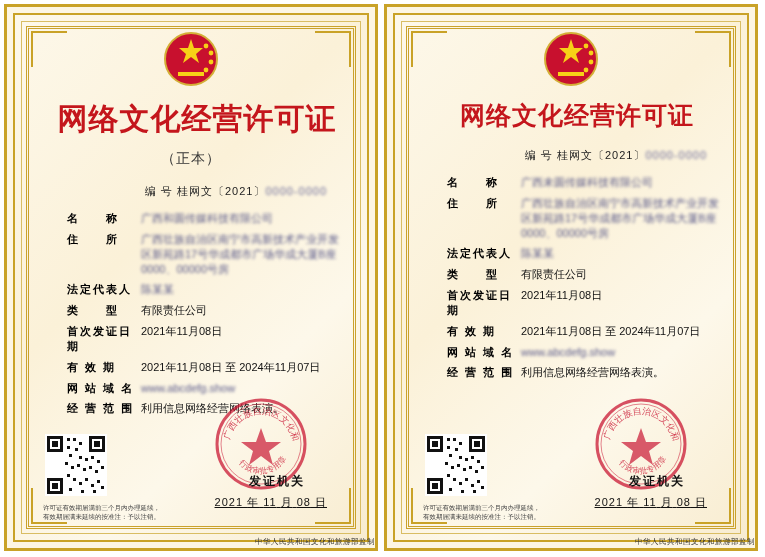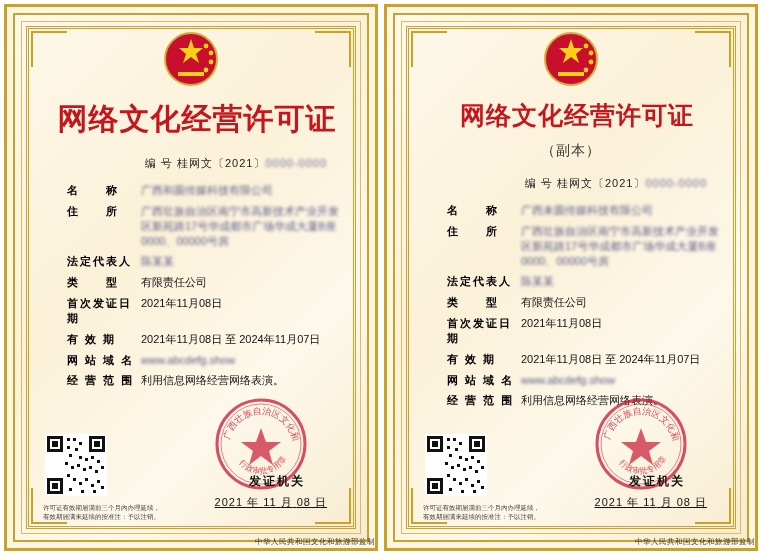--- a/index.html
+++ b/index.html
@@ -98,20 +98,21 @@
         <circle cx="33" cy="30" r="26" fill="#c8102e" stroke="#d4af37" stroke-width="2"></circle>
         <polygon points="33,10 36,19 45,19 38,25 41,34 33,28 25,34 28,25 21,19 30,19" fill="#f7d117"></polygon>
         <circle cx="48" cy="17" r="2.4" fill="#f7d117"></circle>
         <circle cx="53" cy="24" r="2.4" fill="#f7d117"></circle>
         <circle cx="53" cy="33" r="2.4" fill="#f7d117"></circle>
         <circle cx="48" cy="41" r="2.4" fill="#f7d117"></circle>
         <rect x="20" y="43" width="26" height="4" fill="#f7d117"></rect>
       </svg>
 
       <div class="title main">网络文化经营许可证</div>
+      <div class="title sub">（正本）</div>
 
       <div class="code-line">
         <span>编 号</span>
         <span>桂网文〔2021〕</span><span class="blur">0000-0000</span>
       </div>
 
       <div class="fields">
         <div class="row">
           <div class="lbl">名　　称</div>
           <div class="val smallblur">广西和圆传媒科技有限公司</div>
@@ -232,21 +233,20 @@
         <circle cx="33" cy="30" r="26" fill="#c8102e" stroke="#d4af37" stroke-width="2"></circle>
         <polygon points="33,10 36,19 45,19 38,25 41,34 33,28 25,34 28,25 21,19 30,19" fill="#f7d117"></polygon>
         <circle cx="48" cy="17" r="2.4" fill="#f7d117"></circle>
         <circle cx="53" cy="24" r="2.4" fill="#f7d117"></circle>
         <circle cx="53" cy="33" r="2.4" fill="#f7d117"></circle>
         <circle cx="48" cy="41" r="2.4" fill="#f7d117"></circle>
         <rect x="20" y="43" width="26" height="4" fill="#f7d117"></rect>
       </svg>
 
       <div class="title main">网络文化经营许可证</div>
-      <div class="title sub">（副本）</div>
 
       <div class="code-line">
         <span>编 号</span>
         <span>桂网文〔2021〕</span><span class="blur">0000-0000</span>
       </div>
 
       <div class="fields">
         <div class="row">
           <div class="lbl">名　　称</div>
           <div class="val smallblur">广西未圆传媒科技有限公司</div>

